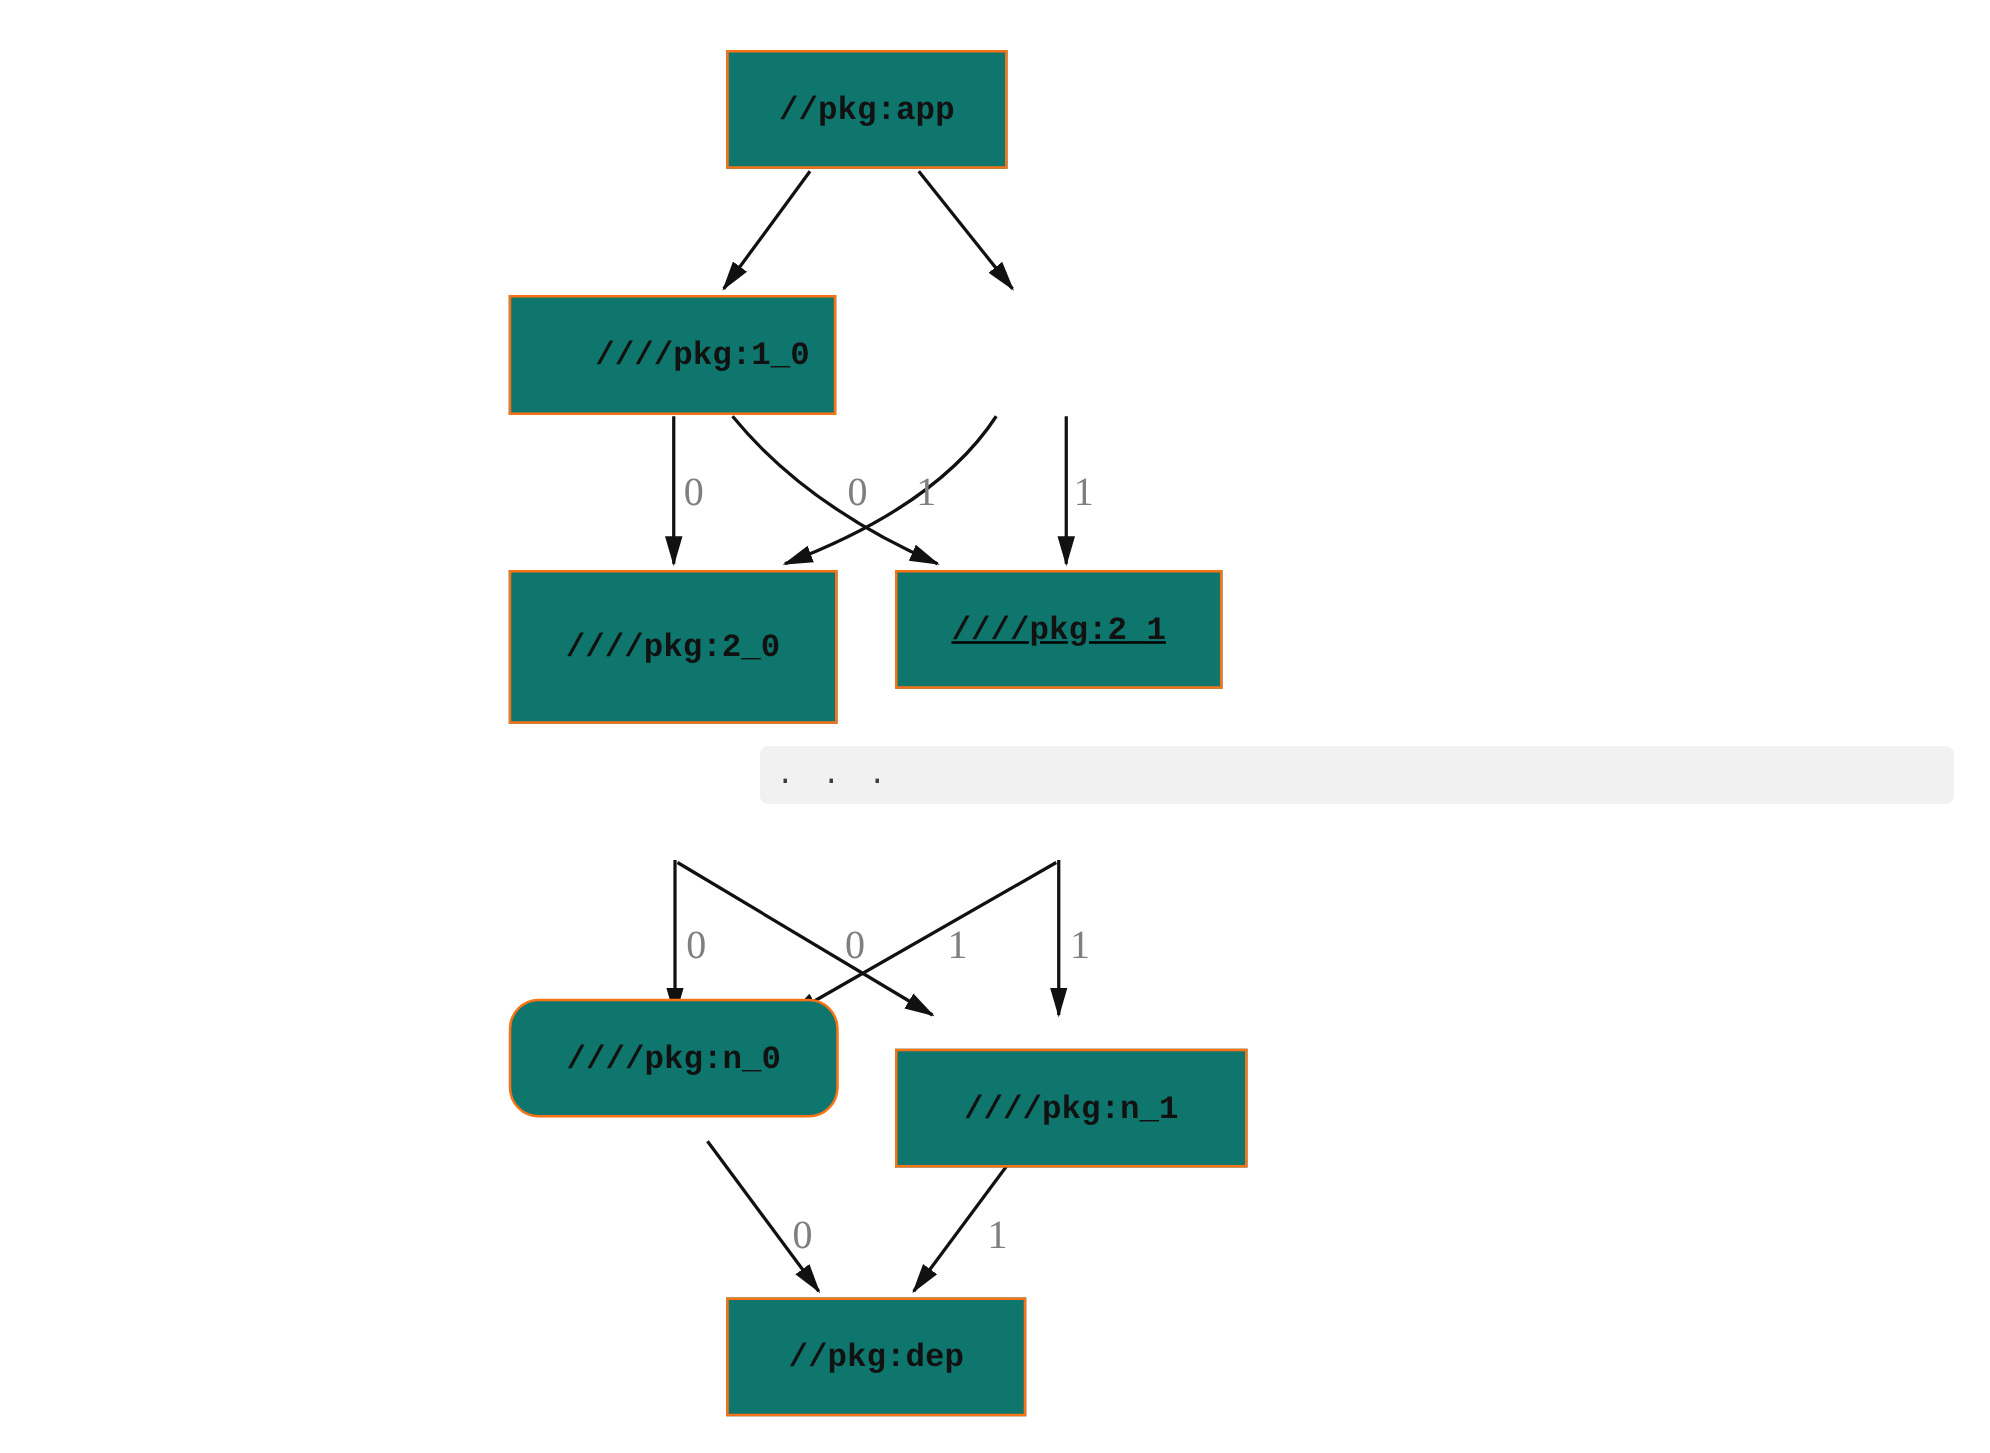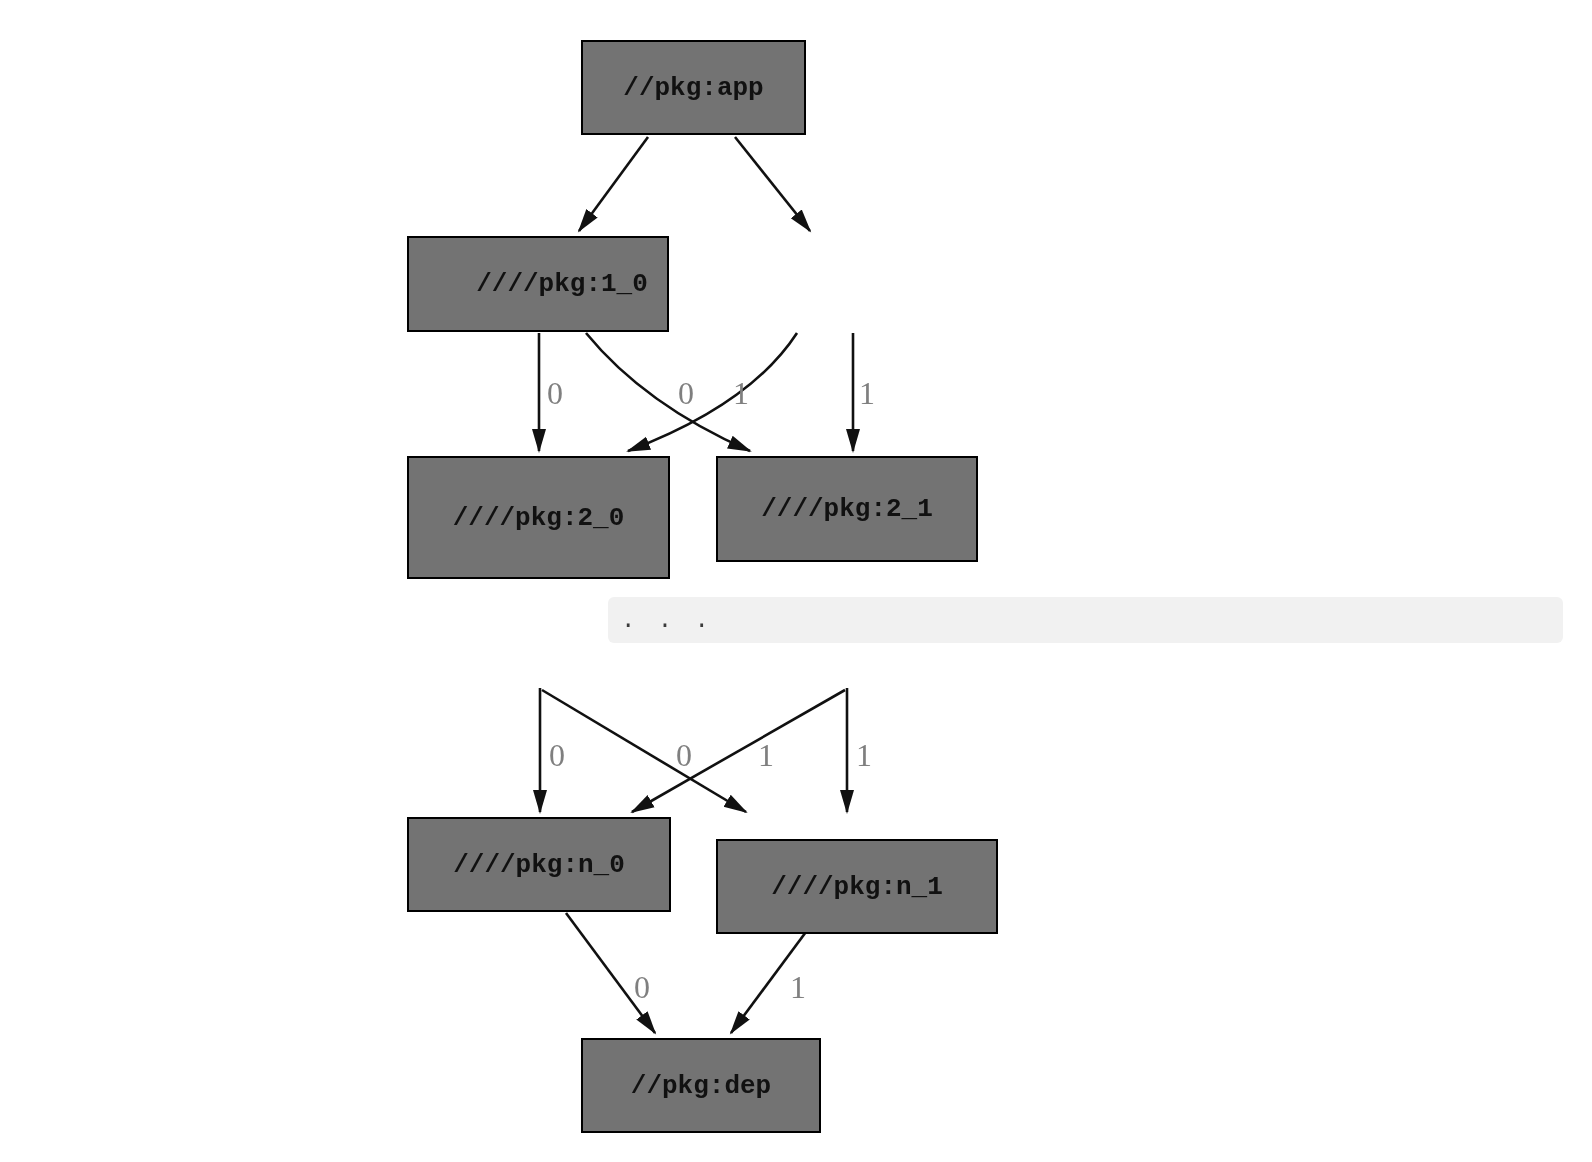--- a/index.html
+++ b/index.html
@@ -1,21 +1,21 @@
 <!DOCTYPE html>
 <html><head>
 <meta charset="utf-8">
 <style>
   html,body{margin:0;padding:0;background:#ffffff;}
   .canvas{position:relative;width:1592px;height:1162px;background:#ffffff;overflow:hidden;
           font-family:"Liberation Sans",sans-serif;}
   .edges{position:absolute;left:0;top:0;width:1592px;height:1162px;}
   .edges path{fill:none;stroke:#111111;stroke-width:2.6px;}
   .elabel{font-family:"Liberation Serif",serif;font-size:32px;fill:#7f7f7f;}
-  .node{position:absolute;box-sizing:border-box;background:#737373;border:2px solid #000000;
+  .node{position:absolute;box-sizing:border-box;background:#0f766e;border:2px solid #f97316;
         display:flex;align-items:center;justify-content:center;text-align:right;}
   .nlabel{font-family:"Liberation Mono",monospace;font-weight:bold;font-size:26px;color:#111111;
           white-space:pre;}
   .band{position:absolute;left:608px;top:597px;width:955px;height:46px;background:#f1f1f1;
         border-radius:6px;display:flex;align-items:center;}
   .band span{font-family:"Liberation Mono",monospace;font-size:24px;letter-spacing:4px;
              color:#3b3b3b;padding-left:13px;white-space:pre;}
 </style>
 </head>
 <body>
@@ -60,29 +60,29 @@
 
   <div class="node" style="left:581px;top:40px;width:225px;height:95px;">
     <span class="nlabel">//pkg:app</span>
   </div>
   <div class="node" style="left:407px;top:236px;width:262px;height:96px;padding-left:48px;">
     <span class="nlabel">////pkg:1_0</span>
   </div>
   <div class="node" style="left:407px;top:456px;width:263px;height:123px;">
     <span class="nlabel">////pkg:2_0</span>
   </div>
-  <div class="node" style="left:716px;top:456px;width:262px;height:106px;">
+  <div class="node" style="left:716px;top:456px;width:262px;height:95px;text-decoration:underline;">
     <span class="nlabel">////pkg:2_1</span>
   </div>
 
   <div class="band">
     <span>. . .</span>
   </div>
 
-  <div class="node" style="left:407px;top:817px;width:264px;height:95px;">
+  <div class="node" style="left:407px;top:799px;width:264px;height:95px;border-radius:24px;">
     <span class="nlabel">////pkg:n_0</span>
   </div>
   <div class="node" style="left:716px;top:839px;width:282px;height:95px;">
     <span class="nlabel">////pkg:n_1</span>
   </div>
   <div class="node" style="left:581px;top:1038px;width:240px;height:95px;">
     <span class="nlabel">//pkg:dep</span>
   </div>
 
 </div>

